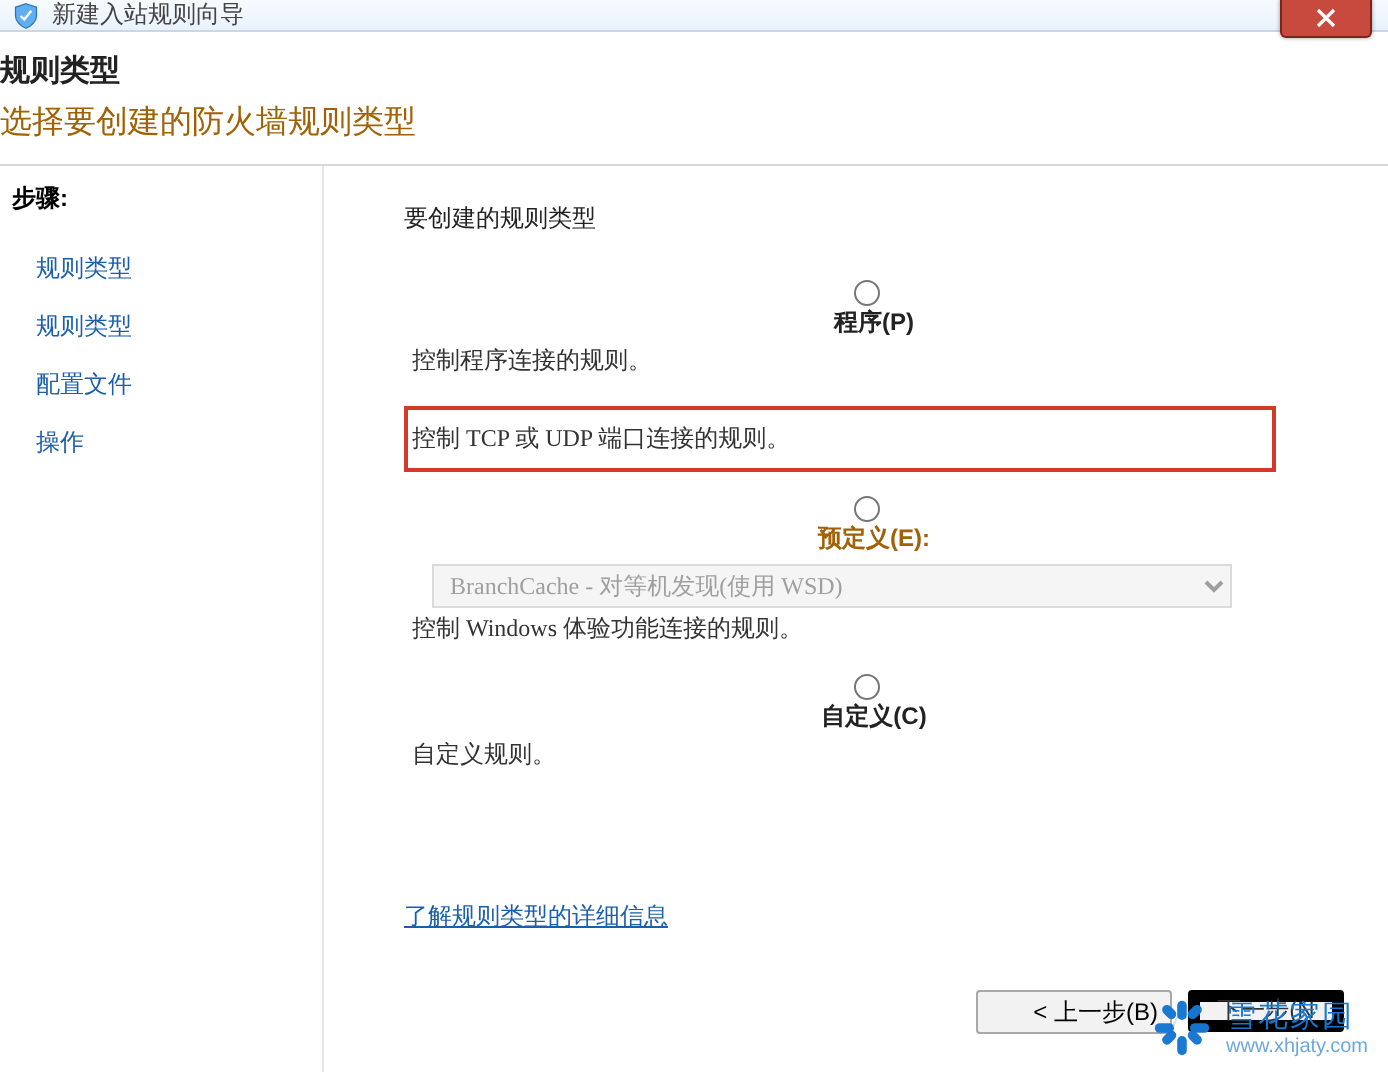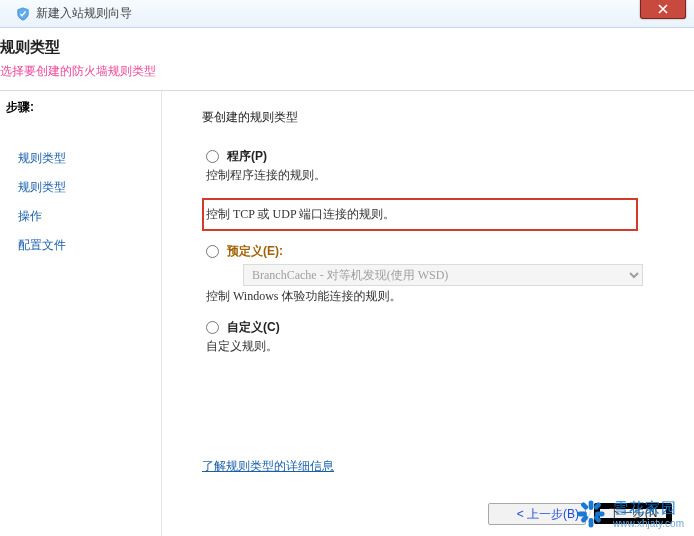--- a/index.html
+++ b/index.html
@@ -6,26 +6,26 @@
   body {
     font-family: "Microsoft YaHei", SimSun, Tahoma, sans-serif;
     font-size: 12px;
     background: #fff;
     width: 694px;
     height: 536px;
     overflow: hidden;
     position: relative;
   }
   .titlebar {
-    height: 28px;
+    height: 16px;
     background: linear-gradient(#f7fbff, #e9f2fb);
     border-bottom: 1px solid #c8d6e6;
     display: flex;
     align-items: center;
-    padding-left: 16px;
+    padding-left: 6px;
     position: relative;
   }
   .titlebar .shield {
     width: 14px; height: 14px;
     margin-right: 6px;
     display: inline-flex;
     align-items: center; justify-content: center;
   }
   .titlebar .title {
     color: #444;
@@ -50,38 +50,38 @@
     padding: 10px 12px 10px 0;
     border-bottom: 1px solid #d8d8d8;
   }
   .header h1 {
     font-size: 15px;
     font-weight: bold;
     color: #222;
     margin-bottom: 6px;
   }
   .header .sub {
-    font-size: 12px;
-    color: #ec4899;
+    font-size: 16px;
+    color: #a16207;
   }
   .body {
     display: flex;
     height: calc(536px - 28px - 54px);
     background: #fff;
   }
   .sidebar {
     width: 162px;
     background: #fff;
     padding: 8px 0 0 6px;
     border-right: 1px solid #e5e5e5;
   }
   .sidebar .steps-label {
     font-weight: bold;
     color: #000;
-    margin-bottom: 28px;
+    margin-bottom: 12px;
     font-size: 12px;
   }
   .sidebar .step {
     color: #1a5fab;
     font-size: 12px;
     padding: 6px 4px 6px 12px;
     cursor: default;
   }
   .main {
     flex: 1;
@@ -100,38 +100,39 @@
   .opt.highlight {
     border: 2px solid #d43a2a;
     padding: 4px 6px 6px 2px;
     margin-left: 0;
     margin-right: 30px;
     margin-bottom: 12px;
   }
   .opt .row {
     display: flex;
     align-items: center;
+    flex-direction: column;
   }
   .opt input[type=radio] {
     margin-right: 8px;
     width: 13px; height: 13px;
   }
   .opt .label {
     font-weight: bold;
     font-size: 12px;
     color: #222;
   }
   .opt .desc {
     margin-top: 2px;
     font-size: 12px;
     color: #333;
     font-family: SimSun, serif;
   }
   .opt select {
-    margin-left: 37px;
+    margin-left: 10px;
     margin-top: 4px;
     width: 400px;
     font-size: 12px;
     color: #777;
     background: #f2f2f2;
     border: 1px solid #ccc;
     padding: 2px 4px;
     font-family: SimSun, serif;
   }
   .opt.disabled .label { color: #a16207; }
@@ -158,21 +159,21 @@
     background: #f2f2f2;
     border: 1px solid #a8a8a8;
     border-radius: 2px;
     display: inline-flex;
     align-items: center;
     justify-content: center;
     color: #333;
     cursor: default;
     padding: 0 6px;
   }
-  .btn.disabled { color: #1d4ed8; padding-left: 28px; }
+  .btn.disabled { color: #000000; padding-left: 28px; }
   .btn.primary {
     border: 6px solid #000000;
     height: 21px;
   }
   .watermark {
     position: absolute;
     bottom: 6px;
     right: 10px;
     display: flex;
     align-items: center;
@@ -223,22 +224,22 @@
   <h1>规则类型</h1>
   <div class="sub">选择要创建的防火墙规则类型</div>
 </div>
 
 <div class="body">
 
   <div class="sidebar">
     <div class="steps-label">步骤:</div>
     <div class="step">规则类型</div>
     <div class="step">规则类型</div>
+    <div class="step">配置文件</div>
     <div class="step">操作</div>
-    <div class="step">配置文件</div>
   </div>
 
   <div class="main">
     <div class="prompt">要创建的规则类型</div>
 
     <div class="opt">
       <div class="row">
         <input type="radio" name="rt" style="">
         <span class="label">程序(P)</span>
       </div>

